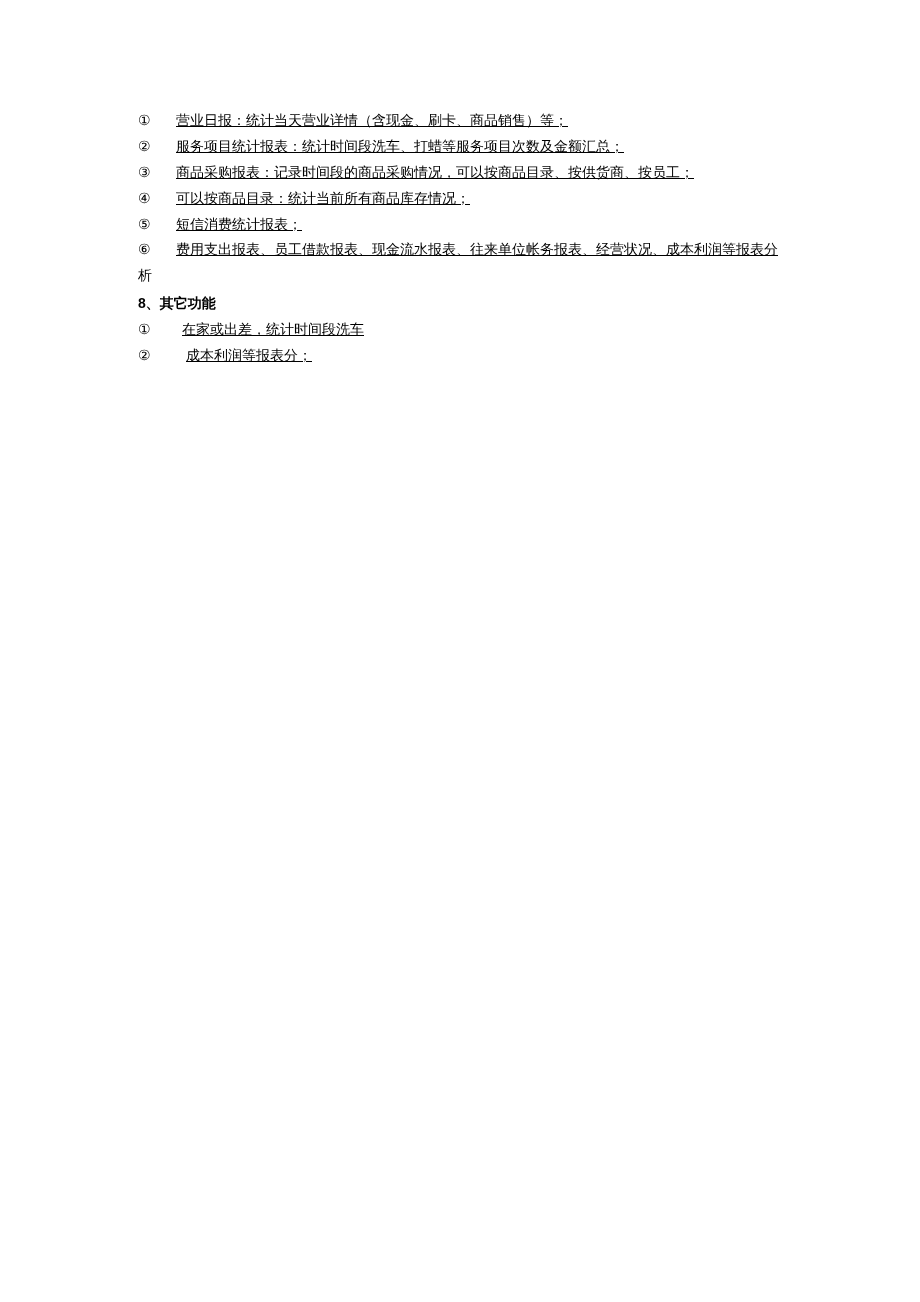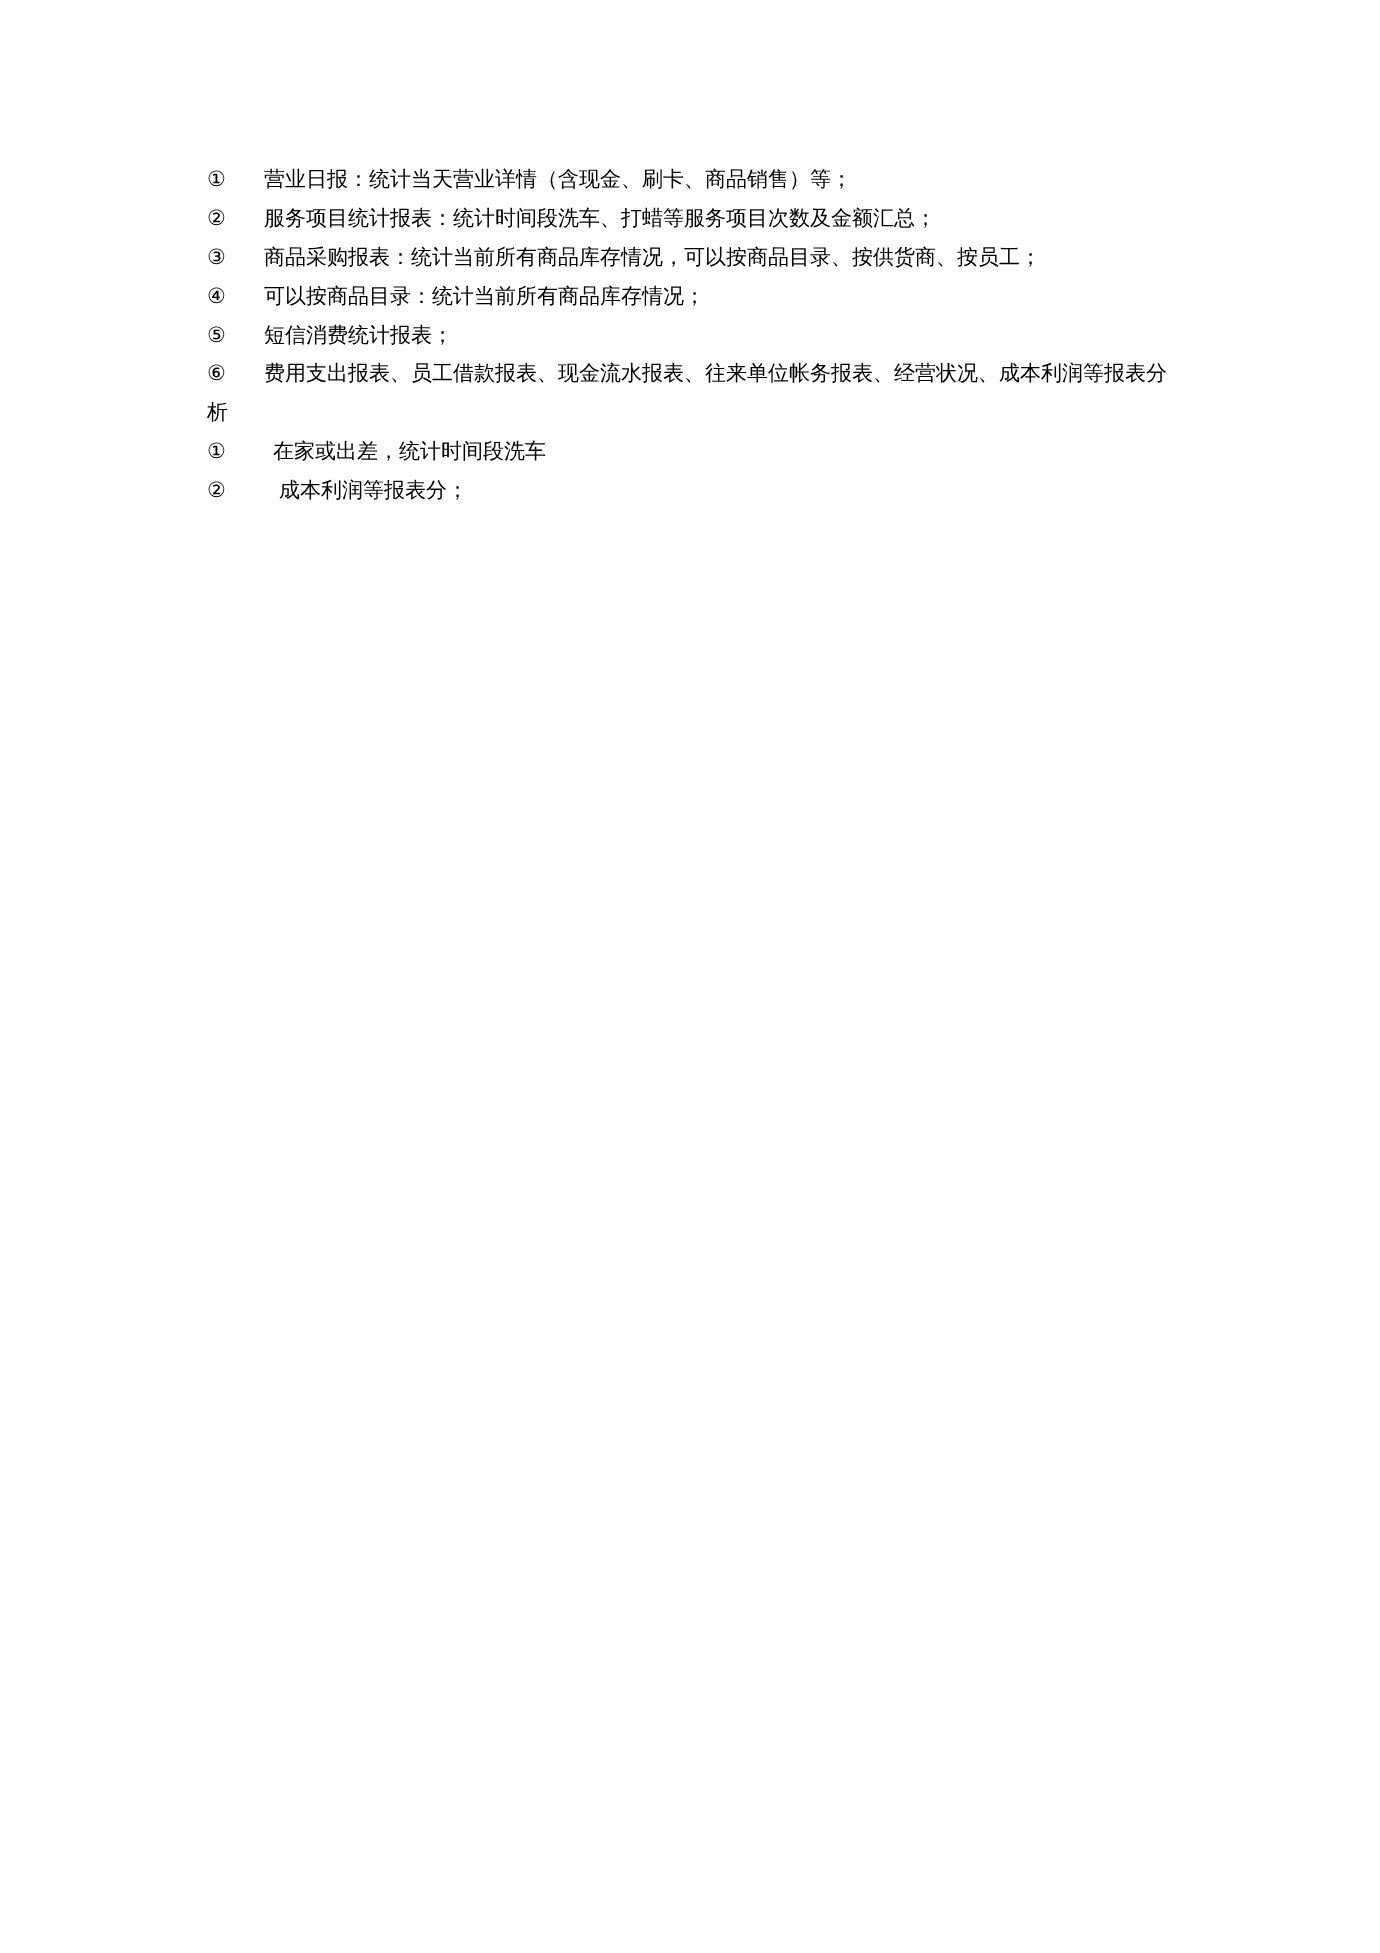--- a/index.html
+++ b/index.html
@@ -21,20 +21,21 @@
       display: flex;
       align-items: baseline;
     }
     .marker {
       display: inline-block;
       width: 38px;
       flex-shrink: 0;
     }
     .content {
       flex: 1;
+      text-decoration: underline;
     }
     .continuation {
       margin-left: 0;
     }
     .heading {
       font-weight: bold;
       margin-top: 2px;
     }
     .heading .num {
       font-family: Arial, sans-serif;
@@ -59,40 +60,43 @@
     <span class="content">营业日报：统计当天营业详情（含现金、刷卡、商品销售）等；</span>
   </div>
 
   <div class="line">
     <span class="marker">②</span>
     <span class="content">服务项目统计报表：统计时间段洗车、打蜡等服务项目次数及金额汇总；</span>
   </div>
 
   <div class="line">
     <span class="marker">③</span>
-    <span class="content">商品采购报表：统计当前所有商品库存情况，可以按商品目录、按供货商、按员工；</span>
+    <span class="content">商品采购报表：记录时间段的商品采购情况，可以按商品目录、按供货商、按员工；</span>
   </div>
 
   <div class="line">
     <span class="marker">④</span>
     <span class="content">可以按商品目录：统计当前所有商品库存情况；</span>
   </div>
 
   <div class="line">
     <span class="marker">⑤</span>
     <span class="content">短信消费统计报表；</span>
   </div>
 
   <div class="line">
     <span class="marker">⑥</span>
     <span class="content">费用支出报表、员工借款报表、现金流水报表、往来单位帐务报表、经营状况、成本利润等报表分</span>
   </div>
 
   <div class="continuation">析</div>
 
+  <div class="heading">
+    <span class="num">8</span><span>、</span><span>其它功能</span>
+  </div>
 
   <div class="line sub-line">
     <span class="marker">①</span>
     <span class="content">在家或出差，统计时间段洗车</span>
   </div>
 
   <div class="line sub-line2">
     <span class="marker">②</span>
     <span class="content">成本利润等报表分；</span>
   </div>

